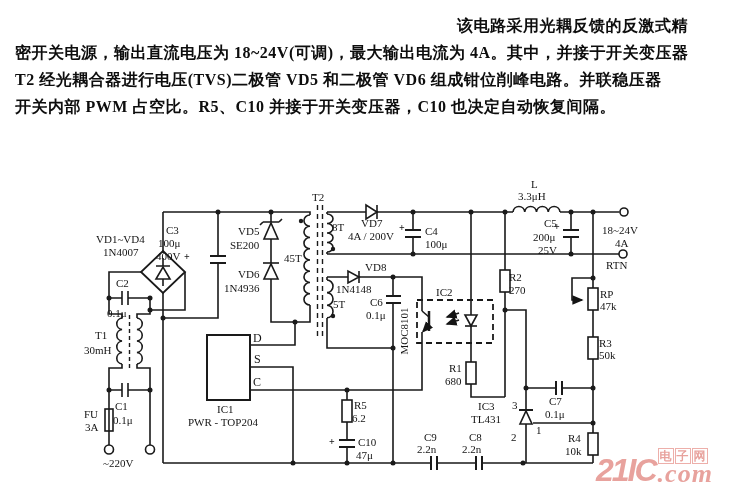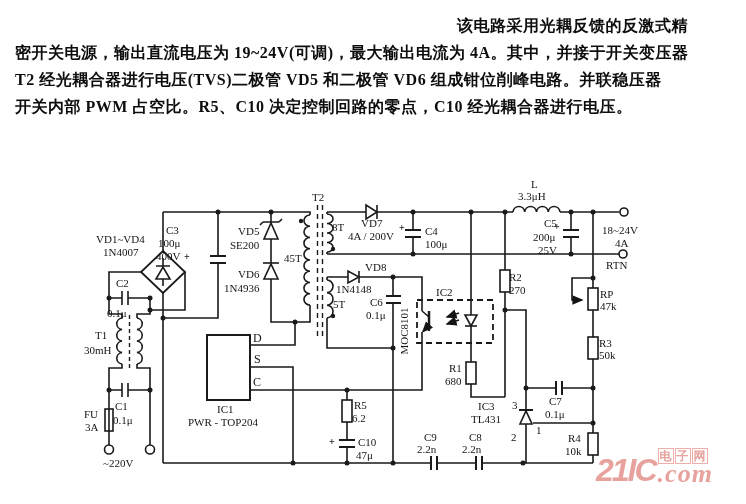--- a/index.html
+++ b/index.html
@@ -24,23 +24,23 @@
   .wm-com{color:#e4928c;font-size:26px;line-height:20px;font-weight:bold;font-style:italic;
           font-family:"Liberation Serif",serif;letter-spacing:1px;}
 </style>
 </head>
 <body>
 
 <div id="page">
 
   <div id="intro">
     <div class="tline first">该电路采用光耦反馈的反激式精</div>
-    <div class="tline">密开关电源，输出直流电压为 19~24V(可调)，最大输出电流为 4A。其中，并接于开关变压器</div>
+    <div class="tline">密开关电源，输出直流电压为 18~24V(可调)，最大输出电流为 4A。其中，并接于开关变压器</div>
     <div class="tline">T2 经光耦合器进行电压(TVS)二极管 VD5 和二极管 VD6 组成钳位削峰电路。并联稳压器</div>
-    <div class="tline">开关内部 PWM 占空比。R5、C10 决定控制回路的零点，C10 经光耦合器进行电压。</div>
+    <div class="tline">开关内部 PWM 占空比。R5、C10 并接于开关变压器，C10 也决定自动恢复间隔。</div>
   </div>
 
   <svg id="schematic" viewBox="0 0 746 504" xmlns="http://www.w3.org/2000/svg">
     <defs>
       <marker id="arr" markerWidth="8" markerHeight="8" refX="6" refY="3" orient="auto">
         <path d="M0 0 L7 3 L0 6 Z" fill="#141414"></path>
       </marker>
     </defs>
 
     <g stroke="#1a1a1a" stroke-width="1.6" fill="none">

